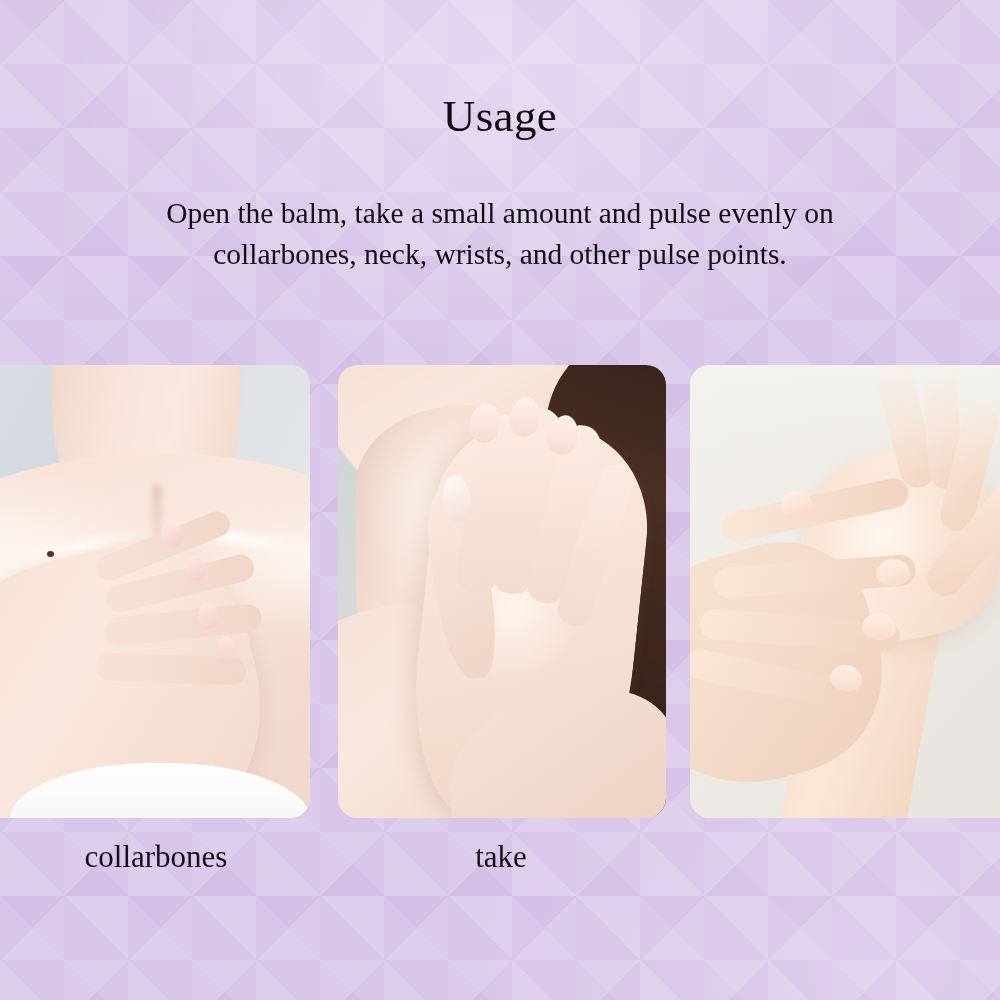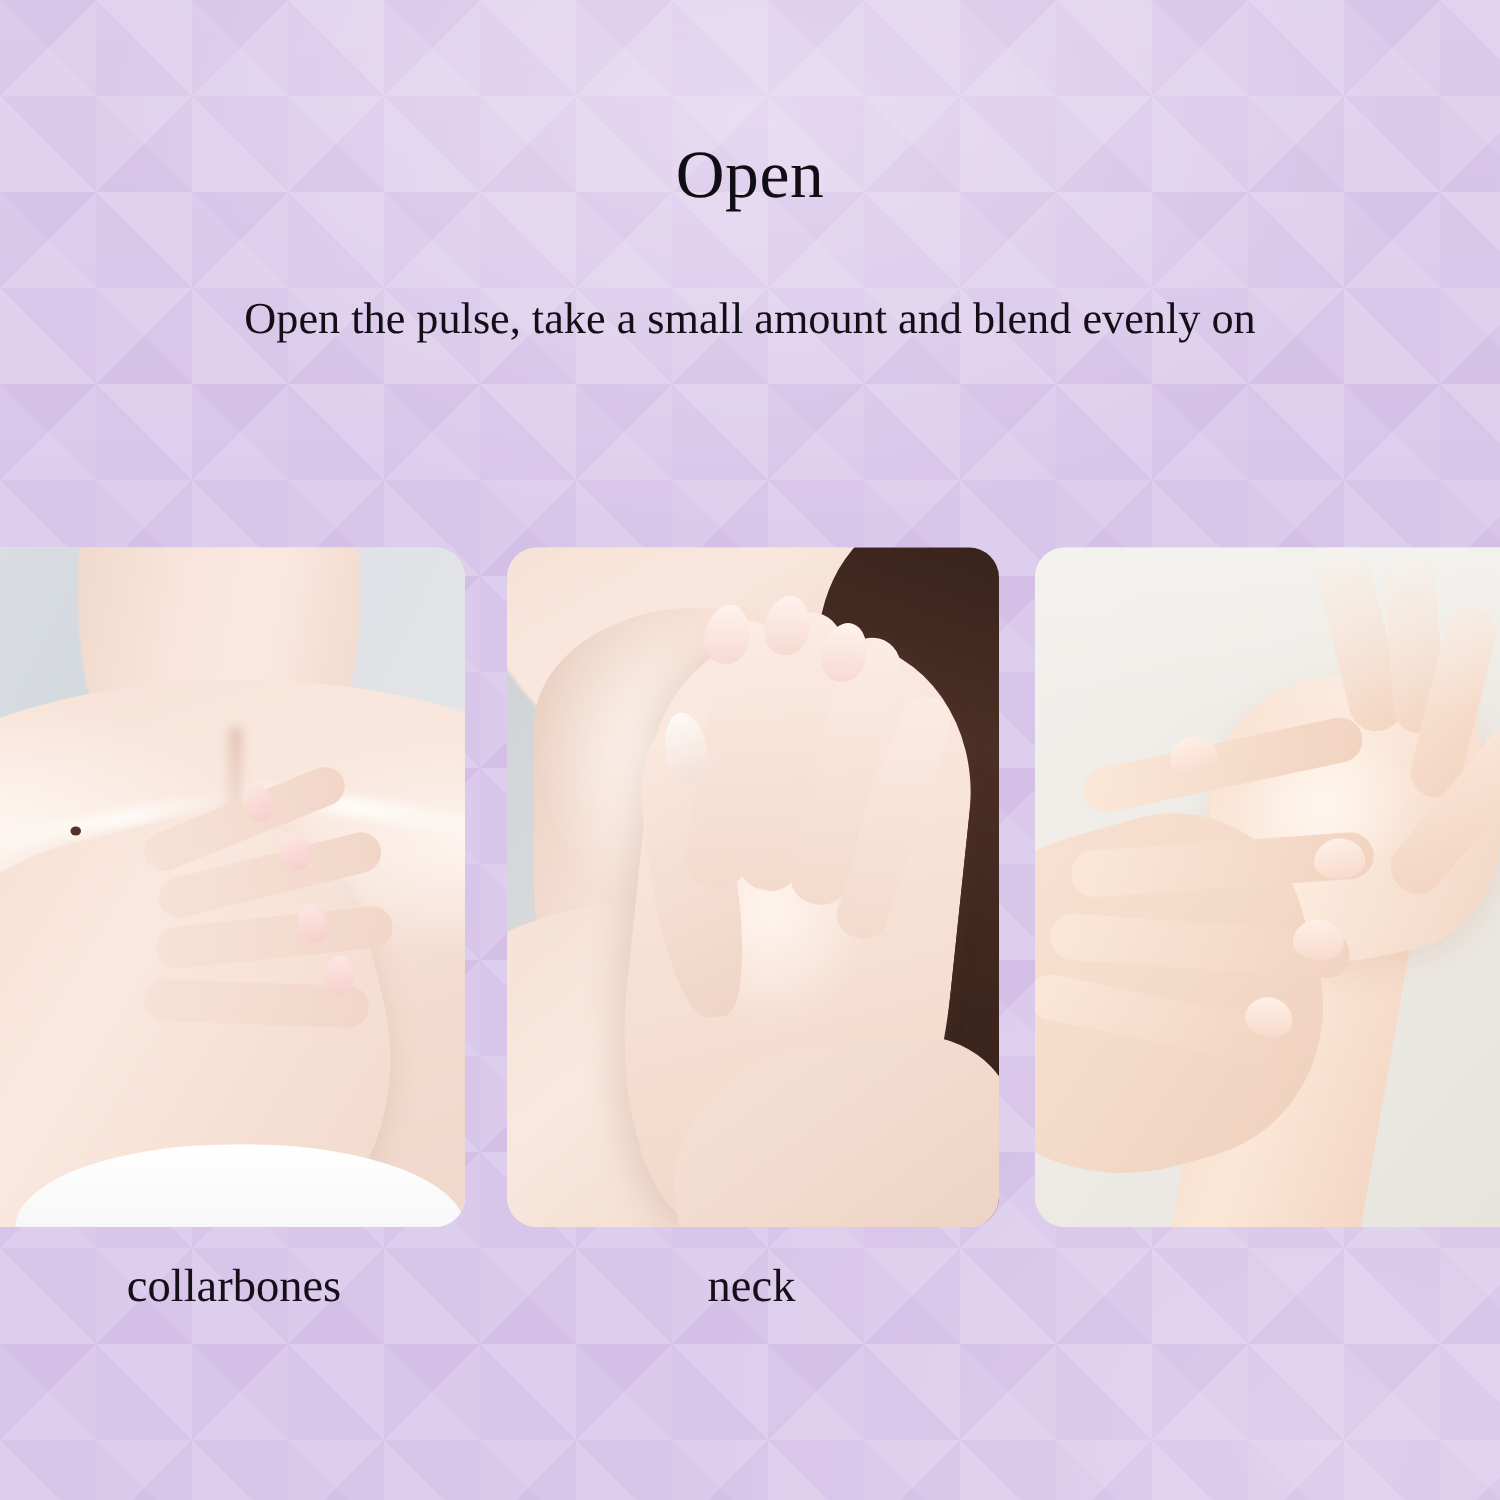--- a/index.html
+++ b/index.html
@@ -270,24 +270,25 @@
 </style>
 </head>
 <body>
 
 <div id="page">
 
   <div id="bg-pattern"></div>
   <div id="bg-sheen"></div>
 
   <div id="header">
-    <div id="page-title">Open</div>
+    <div id="page-title">Usage</div>
 
     <div id="usage-desc">
-      <span class="ln">Open the pulse, take a small amount and blend evenly on</span>
+      <span class="ln">Open the balm, take a small amount and pulse evenly on</span>
+      <span class="ln">collarbones, neck, wrists, and other pulse points.</span>
     </div>
   </div>
 
   <div id="gallery">
 
     <div class="panel" id="panel-collarbones">
       <div class="panel-art">
         <div class="bg-plate"></div>
         <div class="neck"></div>
         <div class="torso"></div>
@@ -351,16 +352,16 @@
         <div class="nail w5"></div>
         <div class="nail w6"></div>
         <div class="soft-top"></div>
       </div>
     </div>
 
   </div>
 
   <div id="captions">
     <div class="caption" id="caption-collarbones">collarbones</div>
-    <div class="caption" id="caption-neck">neck</div>
+    <div class="caption" id="caption-neck">take</div>
   </div>
 
 </div>
 
 </body></html>

